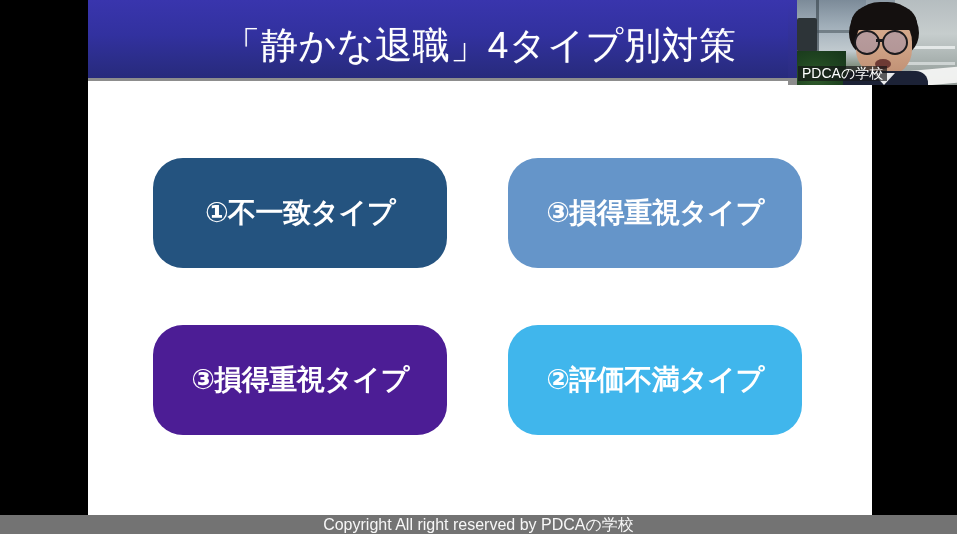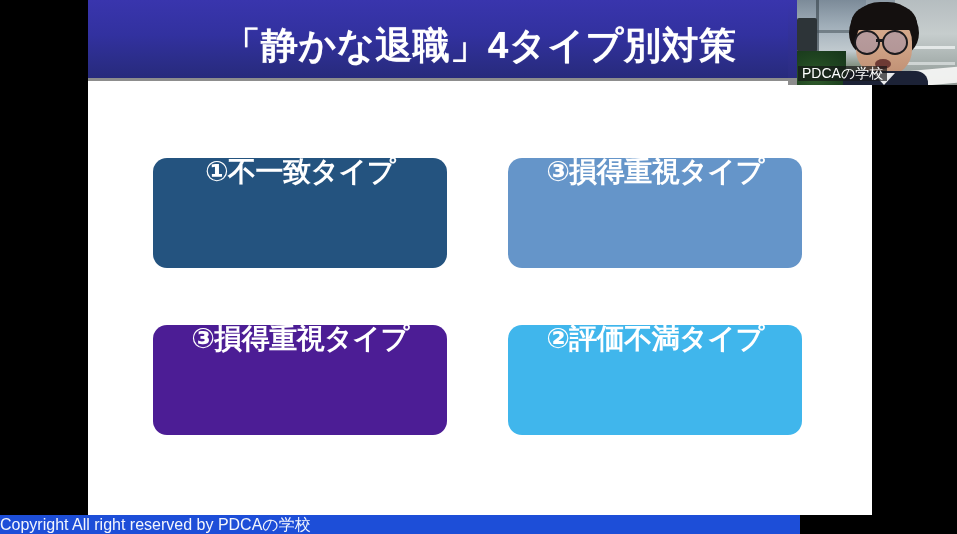--- a/index.html
+++ b/index.html
@@ -41,21 +41,21 @@
     width: 784px;
     height: 78px;
     background: linear-gradient(180deg, #3935ad 0%, #32319f 45%, #2b2d88 80%, #272a7c 100%);
     display: flex;
     align-items: center;
     justify-content: center;
   }
   #title-text {
     color: #ffffff;
     font-size: 37px;
-    font-weight: bold;
+    font-weight: normal;
     letter-spacing: 0.5px;
     line-height: 1;
     white-space: nowrap;
     text-shadow: 0 0 1px rgba(255,255,255,0.4);
     margin-top: 12px;
   }
   #title-underline {
     position: absolute;
     left: 0;
     top: 78px;
@@ -69,22 +69,23 @@
     position: absolute;
     left: 65px;
     top: 158px;
     width: 654px;
     height: 275px;
   }
   .type-box {
     position: absolute;
     width: 294px;
     height: 110px;
-    border-radius: 14px;
+    border-radius: 30px;
     display: flex;
+    align-items: center;
     justify-content: center;
     box-sizing: border-box;
   }
   .type-box .box-label {
     color: #ffffff;
     font-size: 28px;
     font-weight: bold;
     line-height: 1;
     white-space: nowrap;
     letter-spacing: -0.5px;
@@ -92,26 +93,26 @@
   .pos-0 { left: 0px;   top: 0px; }
   .pos-1 { left: 355px; top: 0px; }
   .pos-2 { left: 0px;   top: 167px; }
   .pos-3 { left: 355px; top: 167px; }
 
   
   #footer-bar {
     position: absolute;
     left: 0;
     top: 515px;
-    width: 800px;
+    width: 957px;
     height: 19px;
-    background: #1d4ed8;
+    background: #737373;
     display: flex;
     align-items: center;
-    justify-content: flex-start;
+    justify-content: center;
     overflow: hidden;
   }
   #footer-text {
     color: #ffffff;
     font-size: 16px;
     line-height: 19px;
     white-space: nowrap;
     opacity: 0.95;
   }
 

